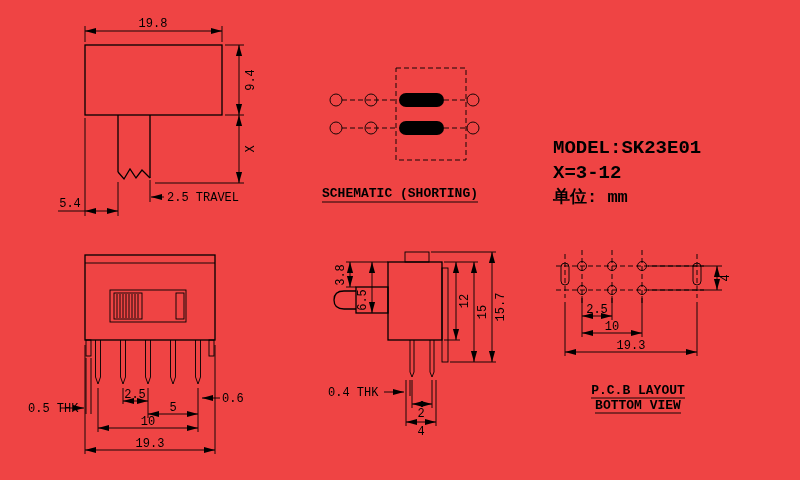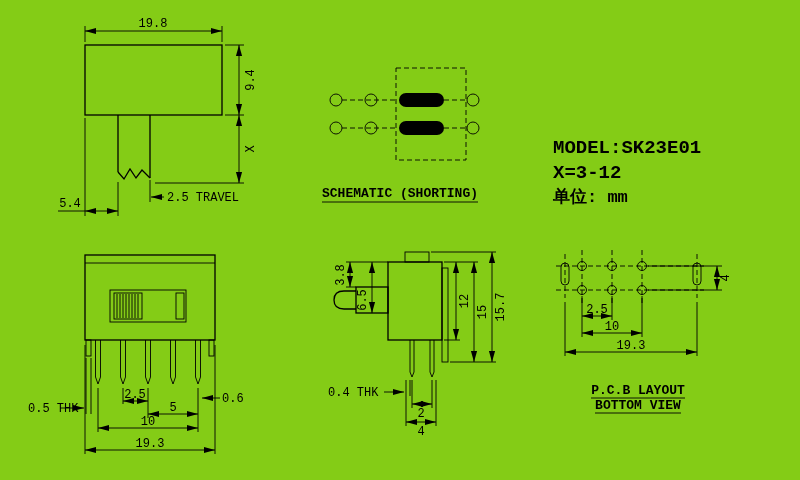--- a/index.html
+++ b/index.html
@@ -1,16 +1,16 @@
 <!DOCTYPE html>
 <html><head>
 <meta charset="utf-8">
 <style>
   html,body{margin:0;padding:0;background:#ffffff;}
-  .stage{position:relative;width:800px;height:480px;background:#84cc16;overflow:hidden;}
+  .stage{position:relative;width:800px;height:480px;background:#ef4444;overflow:hidden;}
   svg{font-family:"Liberation Mono","DejaVu Sans Mono",monospace;}
   .ln{stroke:#000;stroke-width:1.3;fill:none;}
   .thin{stroke:#000;stroke-width:0.9;fill:none;}
   .dash{stroke:#000;stroke-width:0.9;fill:none;stroke-dasharray:5 3;}
   .dim{stroke:#000;stroke-width:0.9;fill:none;}
   text{fill:#000;font-size:12px;}
   .cap{font-size:13px;font-weight:700;}
   .big{font-size:19px;font-weight:700;}
   .mid{font-size:17px;font-weight:700;}
 </style>

